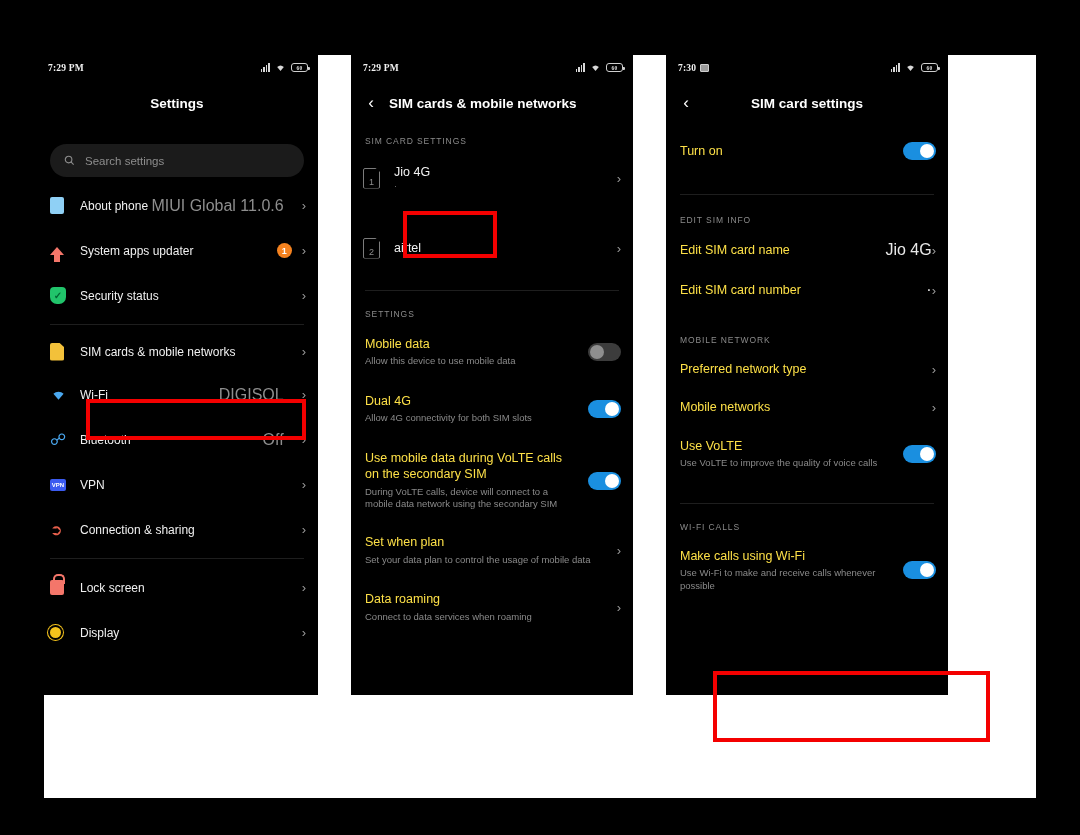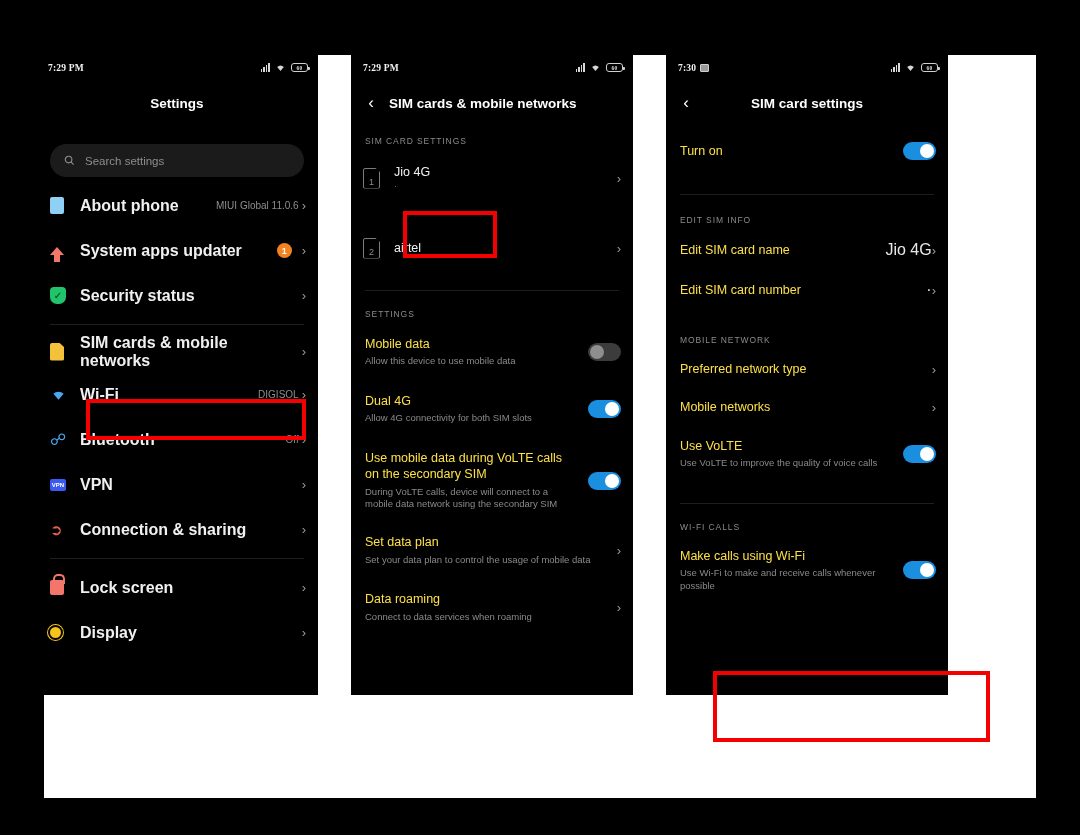--- a/index.html
+++ b/index.html
@@ -81,22 +81,22 @@
   }
   .searchbar .ph { color: #8d8d8d; font-size: 11.5px; }
 
   
   .rows { padding: 0 0 0 0; }
   .row {
     display: flex; align-items: center; min-height: 45px;
     padding: 0 12px 0 14px; position: relative;
   }
   .row .ic { width: 30px; flex: 0 0 30px; display:flex; align-items:center; }
-  .row .lbl { font-size: 16px; color: #f0f0f0; flex: 1; font-weight: bold; }
-  .row .val { font-size: 10px; color: #8e8e8e; margin-right: 3px; }
+  .row .lbl { font-size: 12px; color: #f0f0f0; flex: 1; }
+  .row .val { font-size: 16px; color: #8e8e8e; margin-right: 18px; }
   .chev { color: #9a9a9a; font-size: 13px; line-height: 1; }
   .badge {
     width: 15px; height: 15px; border-radius: 50%; background: #f5821f;
     color:#fff; font-size: 9px; font-weight: bold;
     display:flex; align-items:center; justify-content:center; margin-right: 10px;
   }
   .divider { height: 1px; background: #1e1e1e; margin: 6px 14px; }
 
   
   .sect {
@@ -355,21 +355,21 @@
         <div class="t1">Use mobile data during VoLTE calls on the secondary SIM</div>
         <div class="t2">During VoLTE calls, device will connect to a mobile data network using the secondary SIM</div>
       </span>
       <span class="toggle on">
           <span class="knob"></span>
         </span>
     </div>
 
     <div class="srow" style="padding-top:12px">
       <span class="txt">
-        <div class="t1">Set data plan</div>
+        <div class="t1">Set when plan</div>
         <div class="t2">Set your data plan to control the usage of mobile data</div>
       </span>
       <span class="chev">›</span>
     </div>
 
     <div class="srow" style="padding-top:14px">
       <span class="txt">
         <div class="t1">Data roaming</div>
         <div class="t2">Connect to data services when roaming</div>
       </span>

